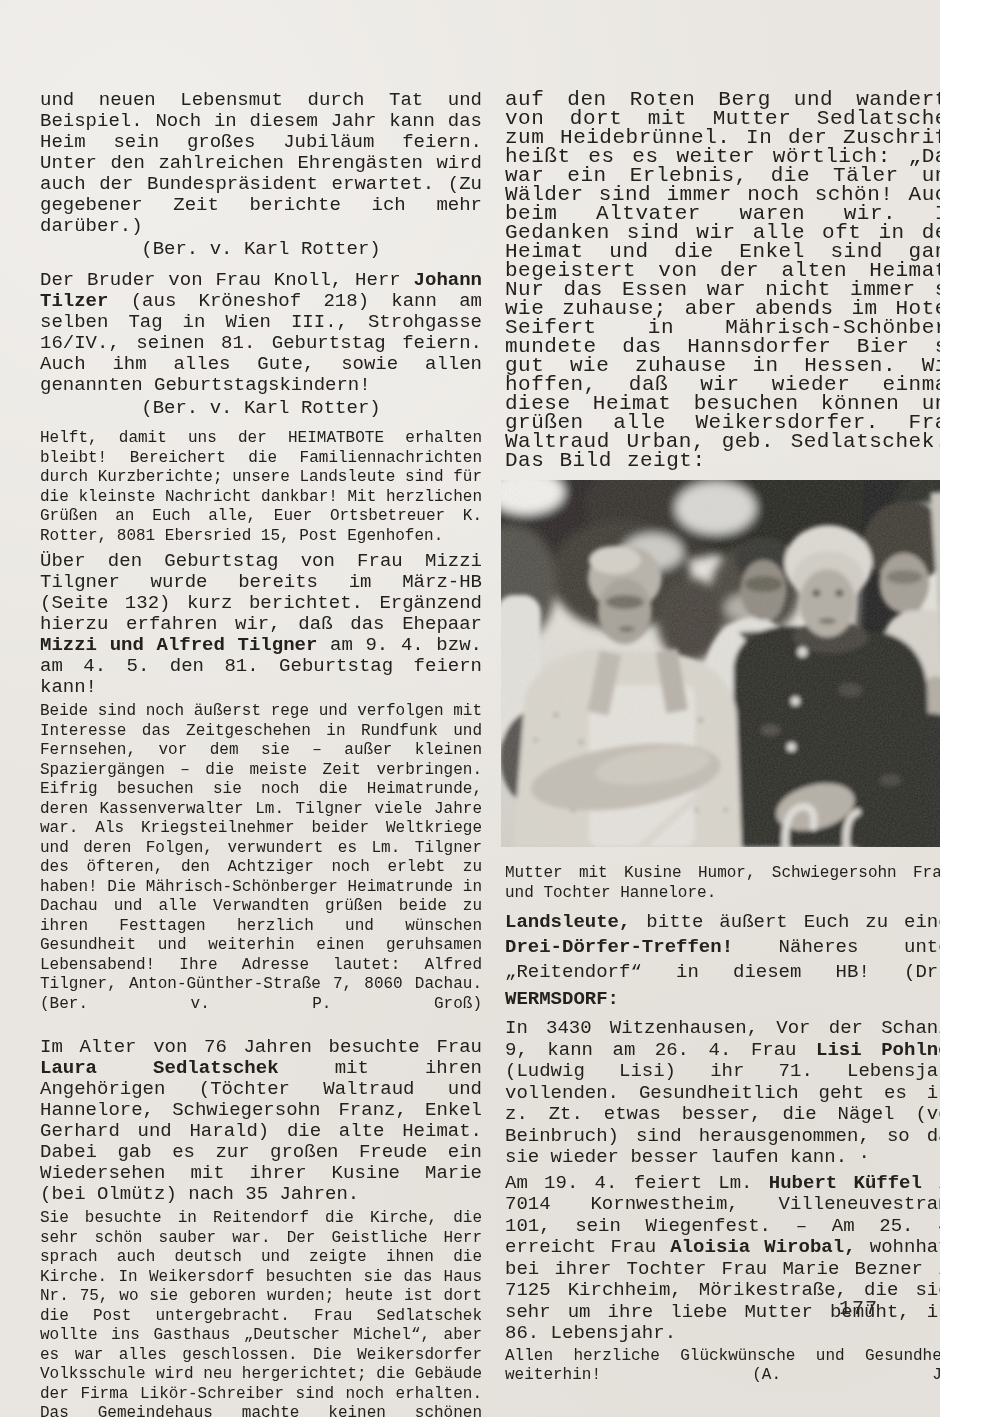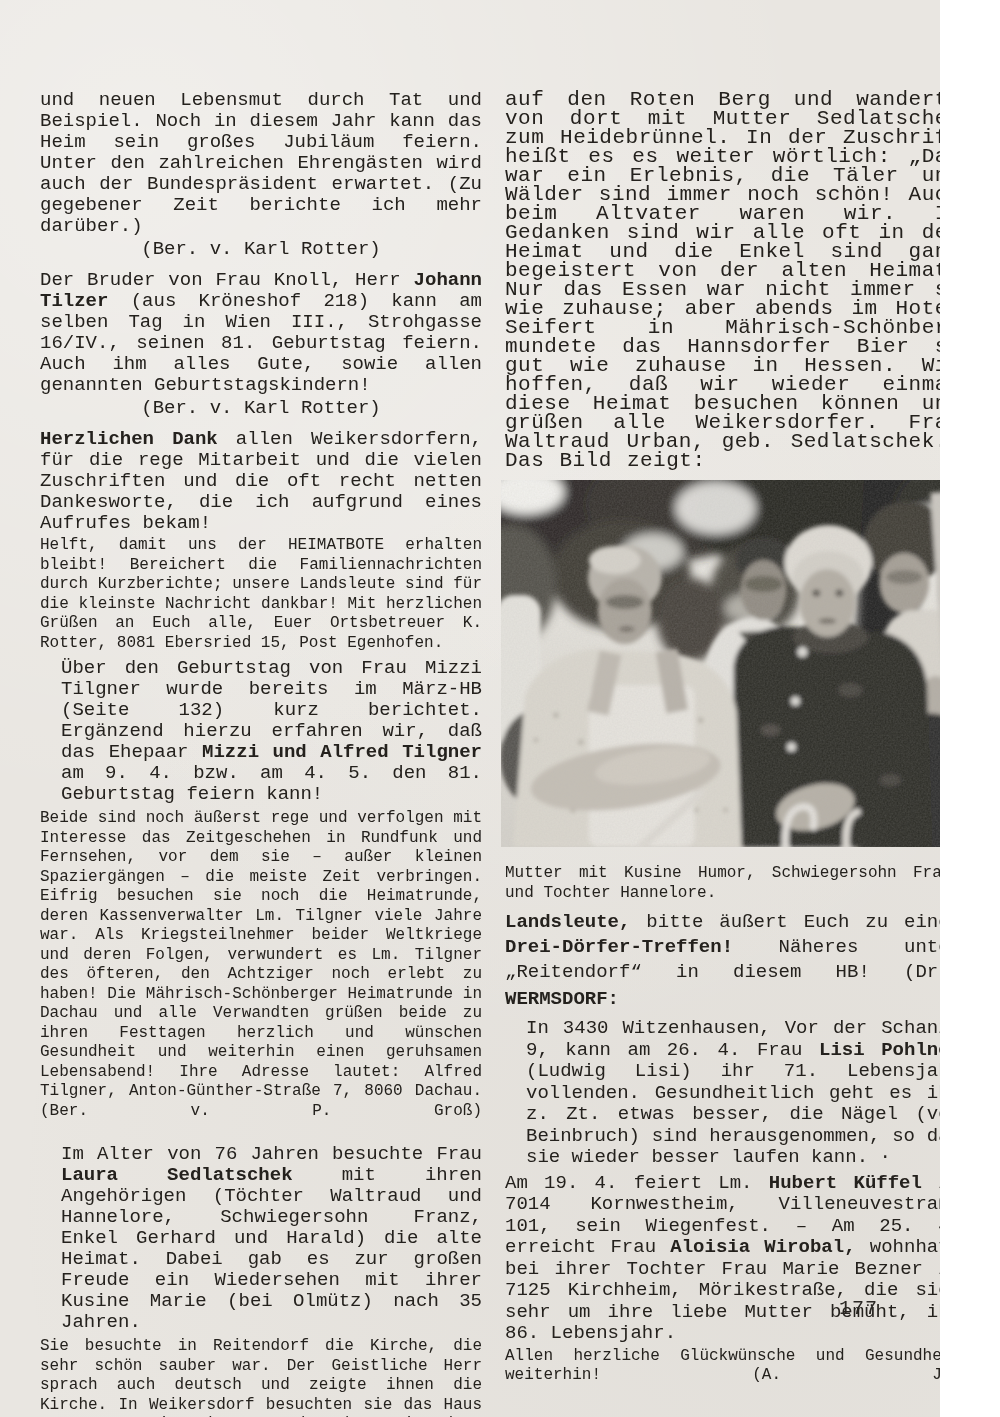--- a/index.html
+++ b/index.html
@@ -21,39 +21,38 @@
   .lg { font-size:19px;  line-height:21px; }
   .sm { font-size:16px;  line-height:19.5px; }
   .tight { font-size:21px; line-height:19px; letter-spacing:.5px; word-spacing:2px; margin-bottom:0; }
   .wide { line-height:25px; }
   .rl { line-height:21.5px; }
   .sign { text-align:center; font-size:19px; line-height:21px; margin:0 0 10px 0; }
   .last-justify { text-align-last: justify; }
   .head { font-weight:bold; margin-bottom:6px; }
   .caption { margin:0 0 7px 0; }
   b { font-weight:bold; }
-  .m6 { margin-bottom:23px; } .m5 { margin-bottom:5px; } .m4 { margin-bottom:4px;margin-left:21px; } .m2 { margin-bottom:2px; }
+  .m6 { margin-bottom:23px; } .m5 { margin-bottom:5px; } .m4 { margin-bottom:4px; } .m2 { margin-bottom:2px; }
   figure.photo { margin:10px 0 17px -4px; width:499px; height:367px; padding:0; }
   figure.photo svg { display:block; }
   .pagenum {
     position:absolute; right:62px; top:1297px;
     font-size:20px; letter-spacing:1px; color:#2a2723;
   }
 </style>
 </head>
 <body>
 
 <div class="page">
 
   <div class="col col-left">
     <p class="lg m2"><span>und neuen Lebensmut durch Tat und Beispiel. Noch in diesem Jahr kann das Heim sein großes Jubiläum feiern. Unter den zahlreichen Ehrengästen wird auch der Bundespräsident erwartet. (Zu gegebener Zeit berichte ich mehr darüber.)</span></p>
     <div class="sign">(Ber. v. Karl Rotter)</div>
     <p class="lg m2"><span>Der Bruder von Frau Knoll, Herr </span><b>Johann Tilzer</b><span> (aus Kröneshof 218) kann am selben Tag in Wien III., Strohgasse 16/IV., seinen 81. Geburtstag feiern. Auch ihm alles Gute, sowie allen genannten Geburtstagskindern!</span></p>
     <div class="sign">(Ber. v. Karl Rotter)</div>
-    <p class="lg m2"><b>Herzlichen Dank</b><span> allen Weikersdorfern, für die rege Mitarbeit und die vielen Zuschriften und die oft recht netten Dankesworte, die ich aufgrund eines Aufrufes bekam!</span></p>
     <p class="sm m5"><span>Helft, damit uns der HEIMATBOTE erhalten bleibt! Bereichert die Familiennachrichten durch Kurzberichte; unsere Landsleute sind für die kleinste Nachricht dankbar! Mit herzlichen Grüßen an Euch alle, Euer Ortsbetreuer K. Rotter, 8081 Ebersried 15, Post Egenhofen.</span></p>
     <p class="lg m4"><span>Über den Geburtstag von Frau Mizzi Tilgner wurde bereits im März-HB (Seite 132) kurz berichtet. Ergänzend hierzu erfahren wir, daß das Ehepaar </span><b>Mizzi und Alfred Tilgner</b><span> am 9. 4. bzw. am 4. 5. den 81. Geburtstag feiern kann!</span></p>
     <p class="sm m6 last-justify"><span>Beide sind noch äußerst rege und verfolgen mit Interesse das Zeitgeschehen in Rundfunk und Fernsehen, vor dem sie – außer kleinen Spaziergängen – die meiste Zeit verbringen. Eifrig besuchen sie noch die Heimatrunde, deren Kassenverwalter Lm. Tilgner viele Jahre war. Als Kriegsteilnehmer beider Weltkriege und deren Folgen, verwundert es Lm. Tilgner des öfteren, den Achtziger noch erlebt zu haben! Die Mährisch-Schönberger Heimatrunde in Dachau und alle Verwandten grüßen beide zu ihren Festtagen herzlich und wünschen Gesundheit und weiterhin einen geruhsamen Lebensabend! Ihre Adresse lautet: Alfred Tilgner, Anton-Günther-Straße 7, 8060 Dachau. </span><span>(Ber. v. P. Groß)</span></p>
     <p class="lg m4"><span>Im Alter von 76 Jahren besuchte Frau </span><b>Laura Sedlatschek</b><span> mit ihren Angehörigen (Töchter Waltraud und Hannelore, Schwiegersohn Franz, Enkel Gerhard und Harald) die alte Heimat. Dabei gab es zur großen Freude ein Wiedersehen mit ihrer Kusine Marie (bei Olmütz) nach 35 Jahren.</span></p>
     <p class="sm"><span>Sie besuchte in Reitendorf die Kirche, die sehr schön sauber war. Der Geistliche Herr sprach auch deutsch und zeigte ihnen die Kirche. In Weikersdorf besuchten sie das Haus Nr. 75, wo sie geboren wurden; heute ist dort die Post untergebracht. Frau Sedlatschek wollte ins Gasthaus „Deutscher Michel“, aber es war alles geschlossen. Die Weikersdorfer Volksschule wird neu hergerichtet; die Gebäude der Firma Likör-Schreiber sind noch erhalten. Das Gemeindehaus machte keinen schönen Eindruck. Dann fuhr die ganze Familie mit dem Bus</span></p>
   </div>
 
   <div class="col col-right">
     <p class="sm tight"><span>auf den Roten Berg und wanderte von dort mit Mutter Sedlatschek zum Heidebrünnel. In der Zuschrift heißt es es weiter wörtlich: „Das war ein Erlebnis, die Täler und Wälder sind immer noch schön! Auch beim Altvater waren wir. In Gedanken sind wir alle oft in der Heimat und die Enkel sind ganz begeistert von der alten Heimat. Nur das Essen war nicht immer so wie zuhause; aber abends im Hotel Seifert in Mährisch-Schönberg mundete das Hannsdorfer Bier so gut wie zuhause in Hessen. Wir hoffen, daß wir wieder einmal diese Heimat besuchen können und grüßen alle Weikersdorfer. Frau Waltraud Urban, geb. Sedlatschek.“ Das Bild zeigt:</span></p>
 

